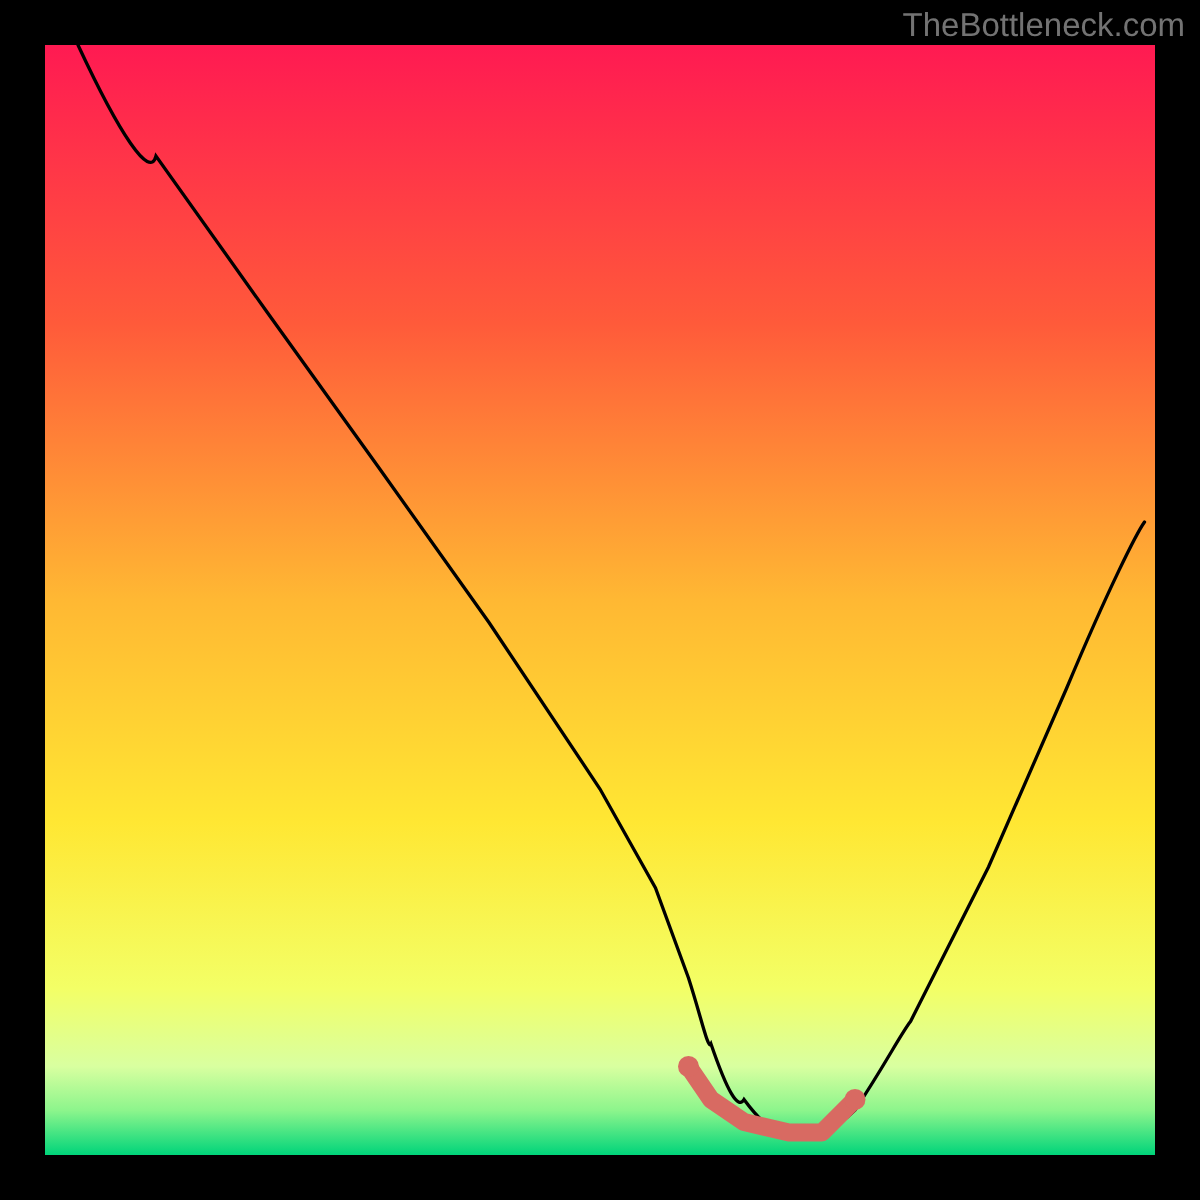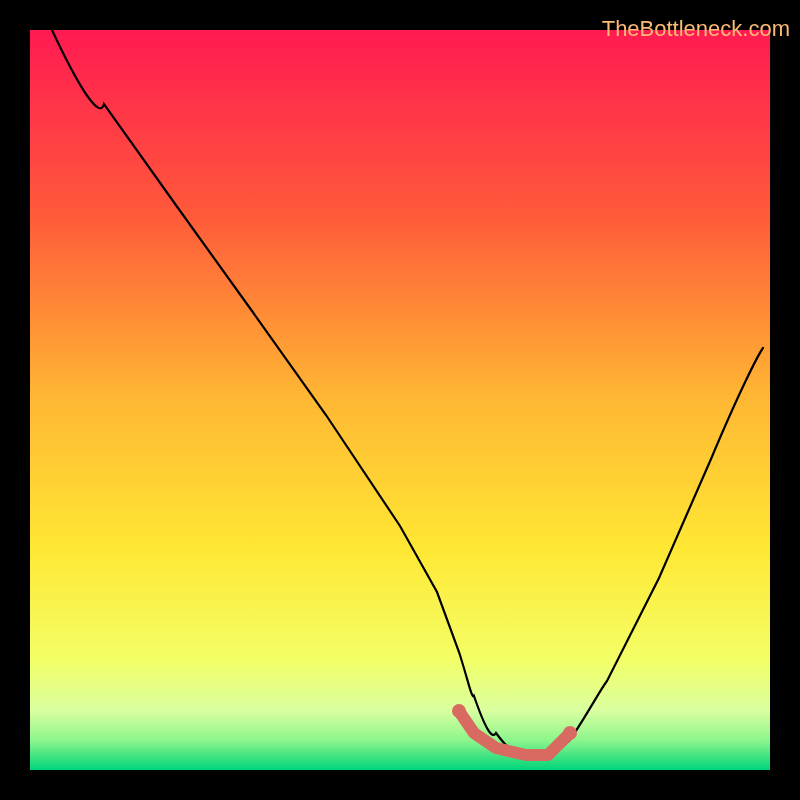--- a/index.html
+++ b/index.html
@@ -6,23 +6,23 @@
     margin: 0;
     padding: 0;
     width: 800px;
     height: 800px;
     background: #000;
     position: relative;
     font-family: Arial, Helvetica, sans-serif;
   }
   .attribution {
     position: absolute;
-    top: 16px;
+    top: 4px;
     right: 10px;
-    color: #fdba74;
+    color: #737373;
     font-size: 22px;
     font-weight: 500;
     z-index: 10;
   }
   .frame {
     position: absolute;
     left: 30px;
     top: 30px;
     width: 740px;
     height: 740px;

